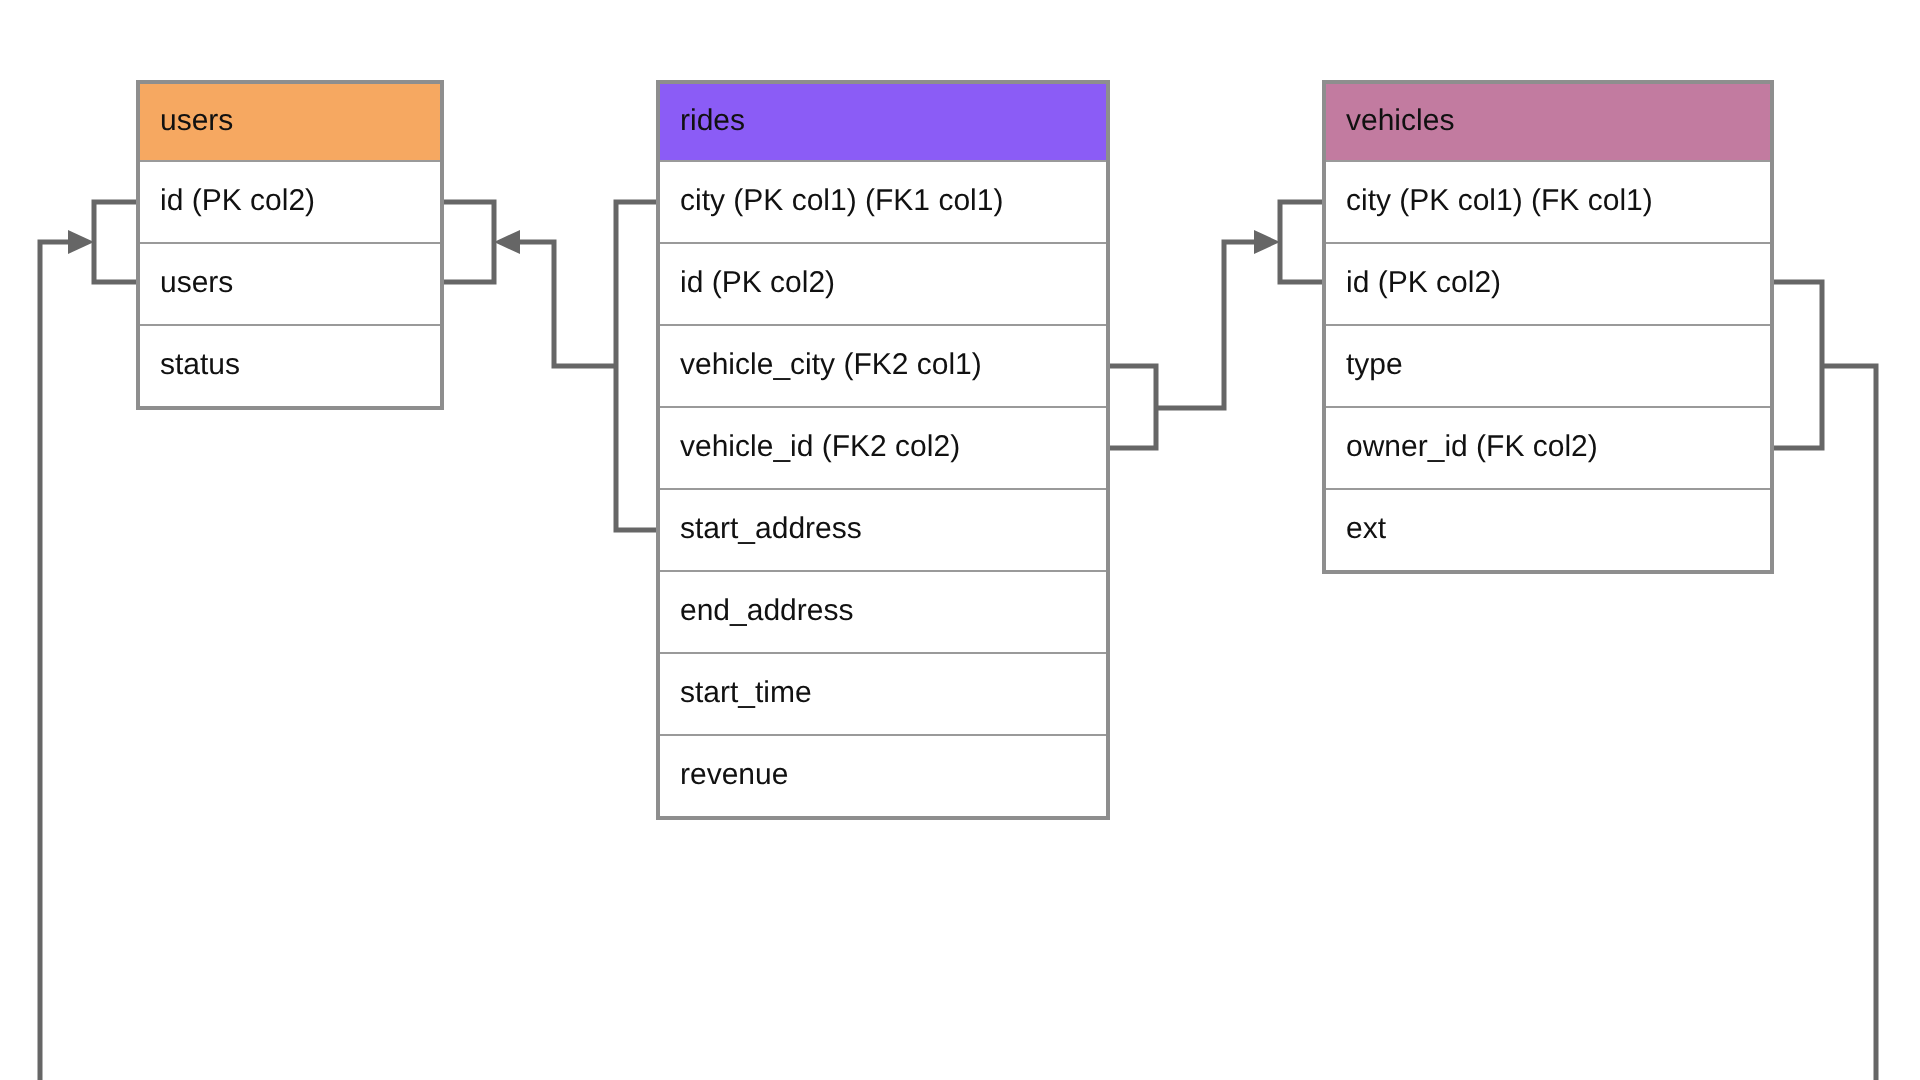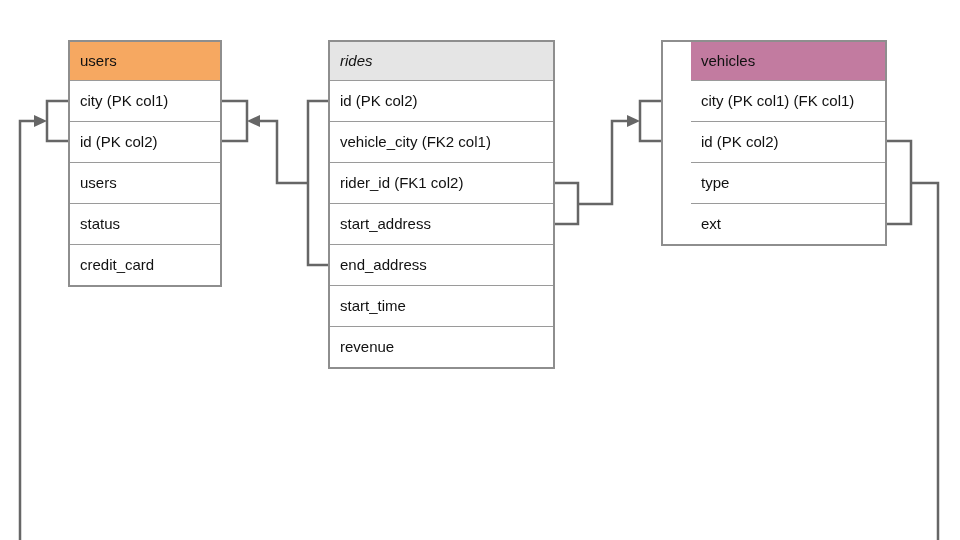--- a/index.html
+++ b/index.html
@@ -33,21 +33,21 @@
     line-height: 40px;
     border-top: 1px solid #9a9a9a;
     padding-left: 10px;
     font-size: 15px;
     color: #111111;
     background: #ffffff;
     white-space: nowrap;
   }
   #table-users    { left: 68px;  top: 12px; width: 154px; }
   #table-rides    { left: 328px; top: 12px; width: 227px; }
-  #table-vehicles { left: 661px; top: 12px; width: 226px; padding-left: 28px; }
+  #table-vehicles { left: 661px; top: 12px; width: 226px; }
 
   svg.connectors {
     position: absolute; left: 0; top: 0;
     width: 960px; height: 540px;
     z-index: 1;
   }
   svg.connectors polyline {
     fill: none;
     stroke: currentColor;
     stroke-width: 2.5;
@@ -79,39 +79,39 @@
     <g>
       <polyline points="885,113 911,113 911,196 885,196"></polyline>
       <polyline points="70,73 47,73 47,113 70,113"></polyline>
       <polyline points="911,155 938,155 938,529 20,529 20,93 34,93"></polyline>
       <polygon points="47,93 34,87 34,99"></polygon>
     </g>
   </svg>
 
   <div class="db-table" id="table-users">
     <div class="hdr" style="background-color: rgb(246, 168, 97);">users</div>
-    <div class="row">city (PK col1)</div>
     <div class="row">id (PK col2)</div>
     <div class="row">users</div>
     <div class="row">status</div>
-    <div class="row">credit_card</div>
   </div>
 
   <div class="db-table" id="table-rides">
-    <div class="hdr" style="background-color: #e5e5e5; font-style: italic;">rides</div>
+    <div class="hdr" style="background-color: #8b5cf6;">rides</div>
+    <div class="row">city (PK col1) (FK1 col1)</div>
     <div class="row">id (PK col2)</div>
     <div class="row">vehicle_city (FK2 col1)</div>
-    <div class="row">rider_id (FK1 col2)</div>
+    <div class="row">vehicle_id (FK2 col2)</div>
     <div class="row">start_address</div>
     <div class="row">end_address</div>
     <div class="row">start_time</div>
     <div class="row">revenue</div>
   </div>
 
   <div class="db-table" id="table-vehicles">
     <div class="hdr" style="background-color: rgb(194, 123, 160);">vehicles</div>
     <div class="row">city (PK col1) (FK col1)</div>
     <div class="row">id (PK col2)</div>
     <div class="row">type</div>
+    <div class="row">owner_id (FK col2)</div>
     <div class="row">ext</div>
   </div>
 
 </div>
 
 </body></html>

